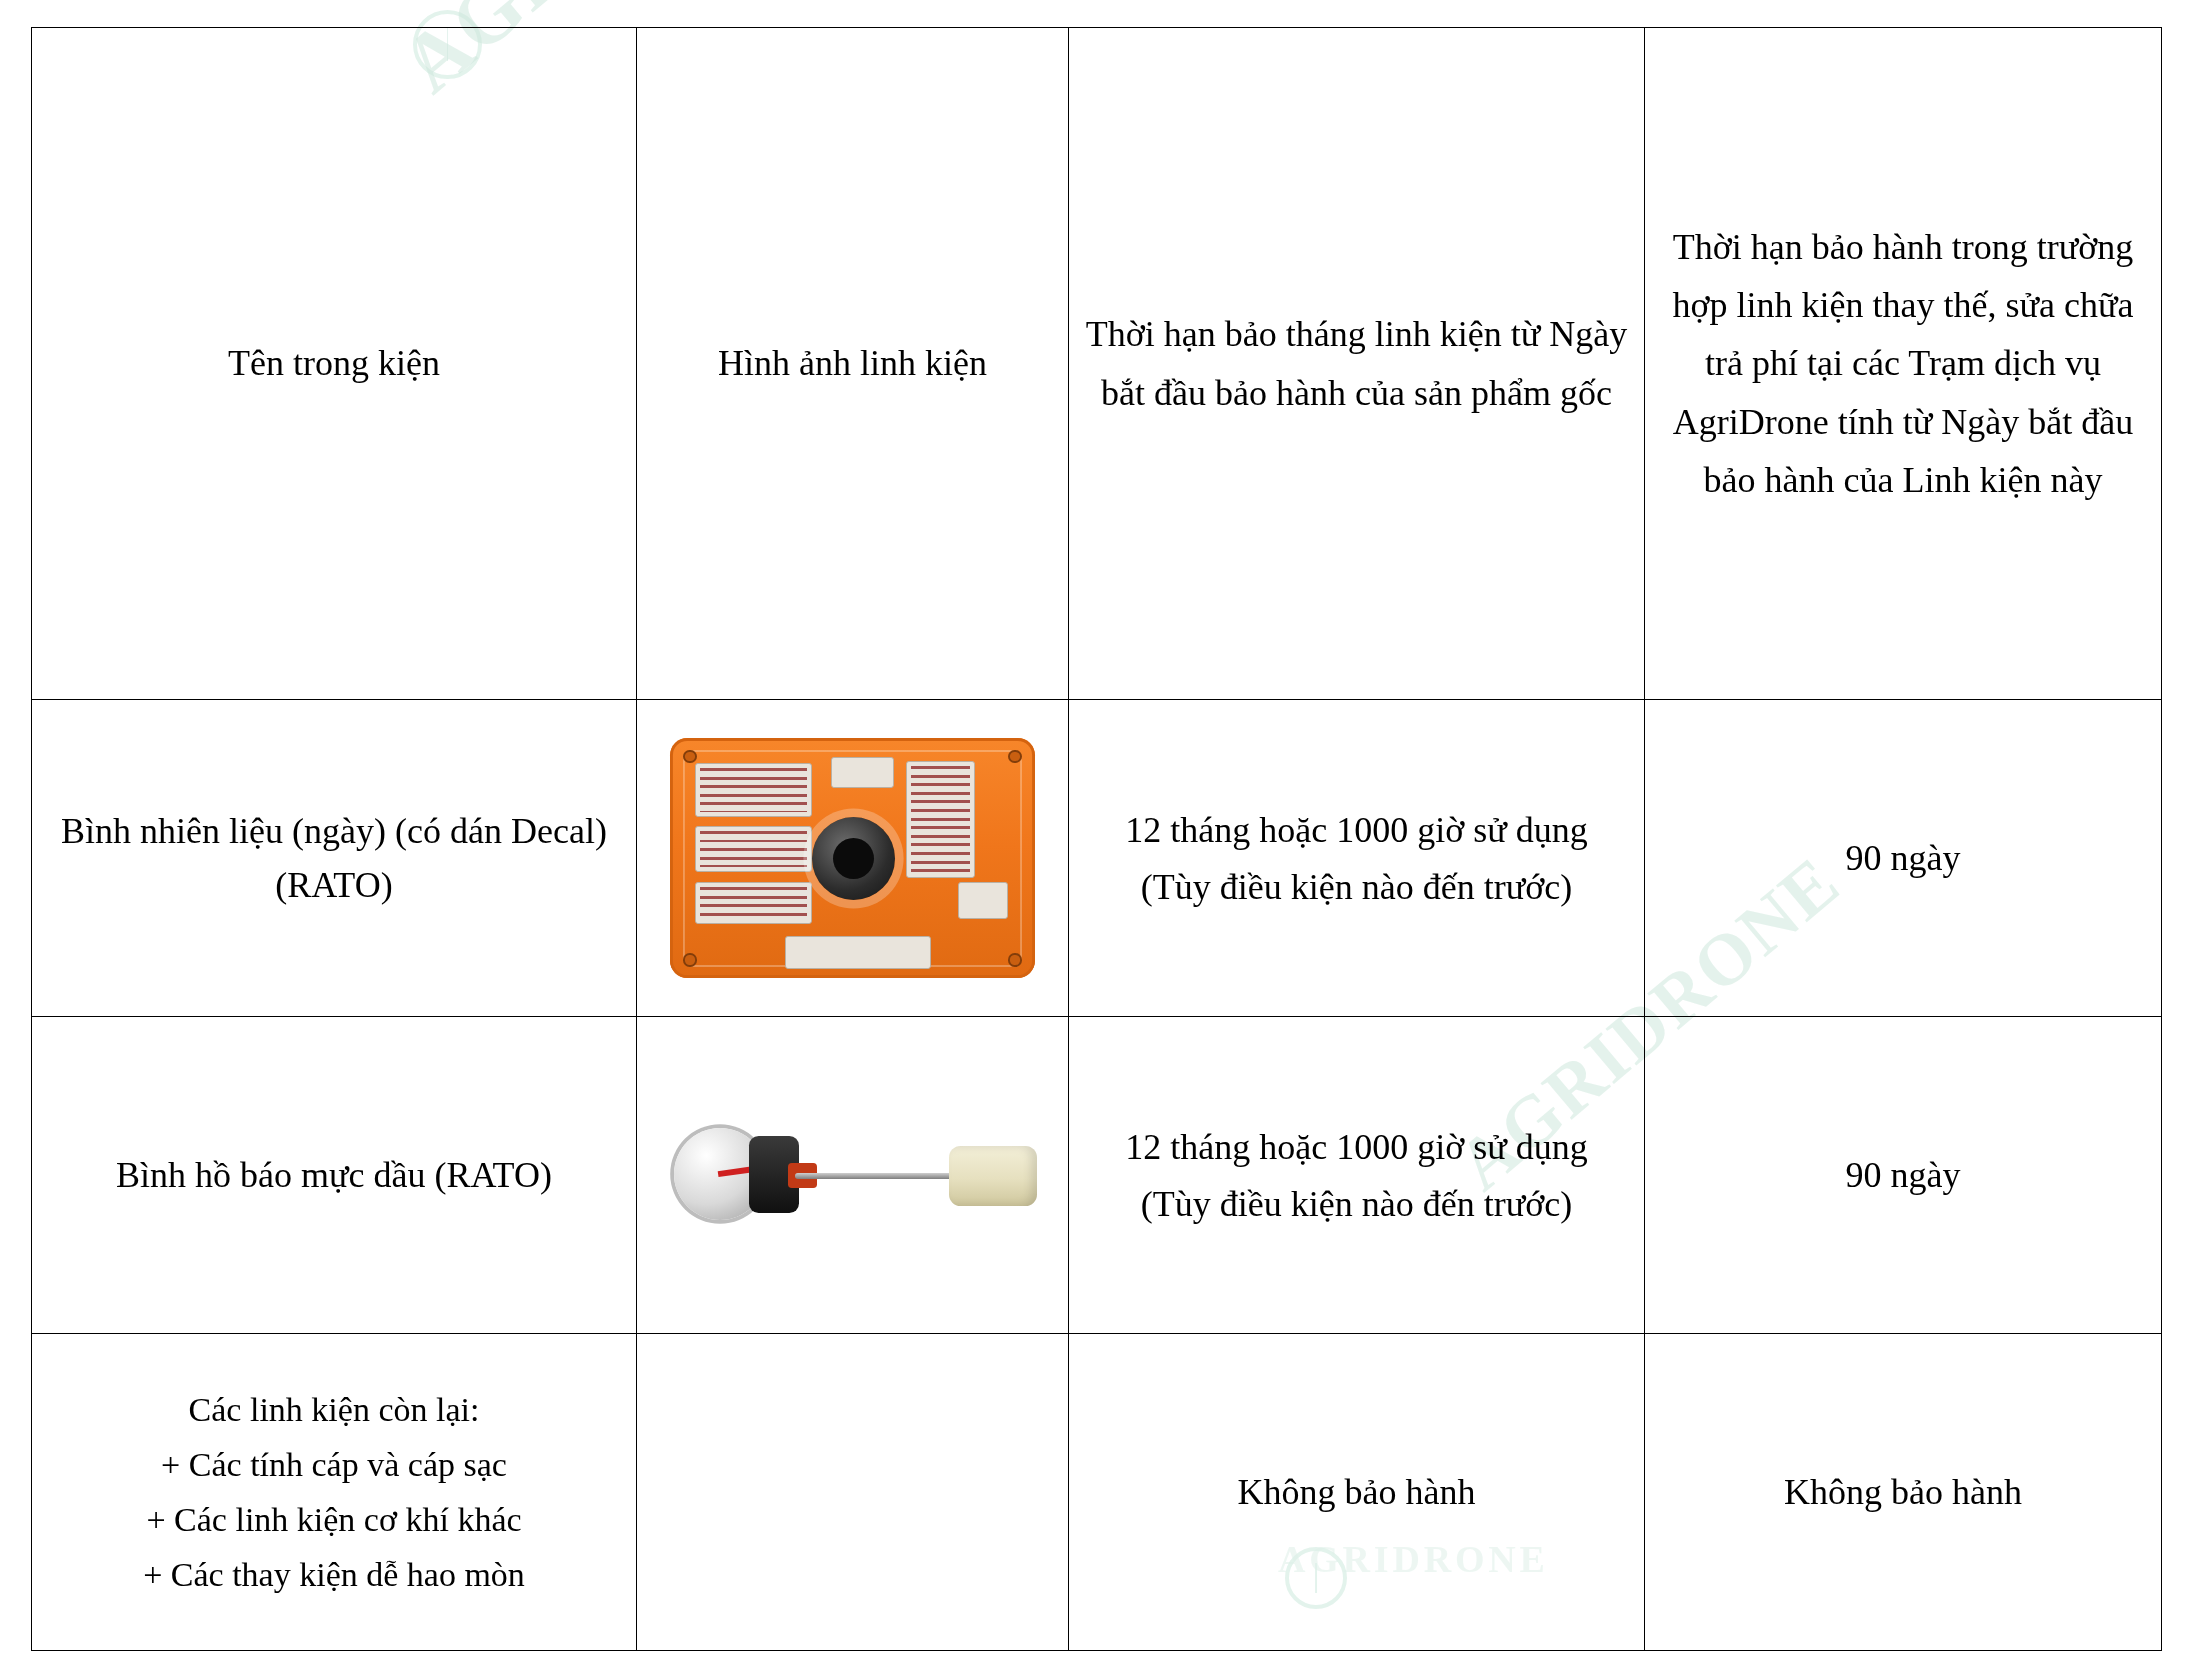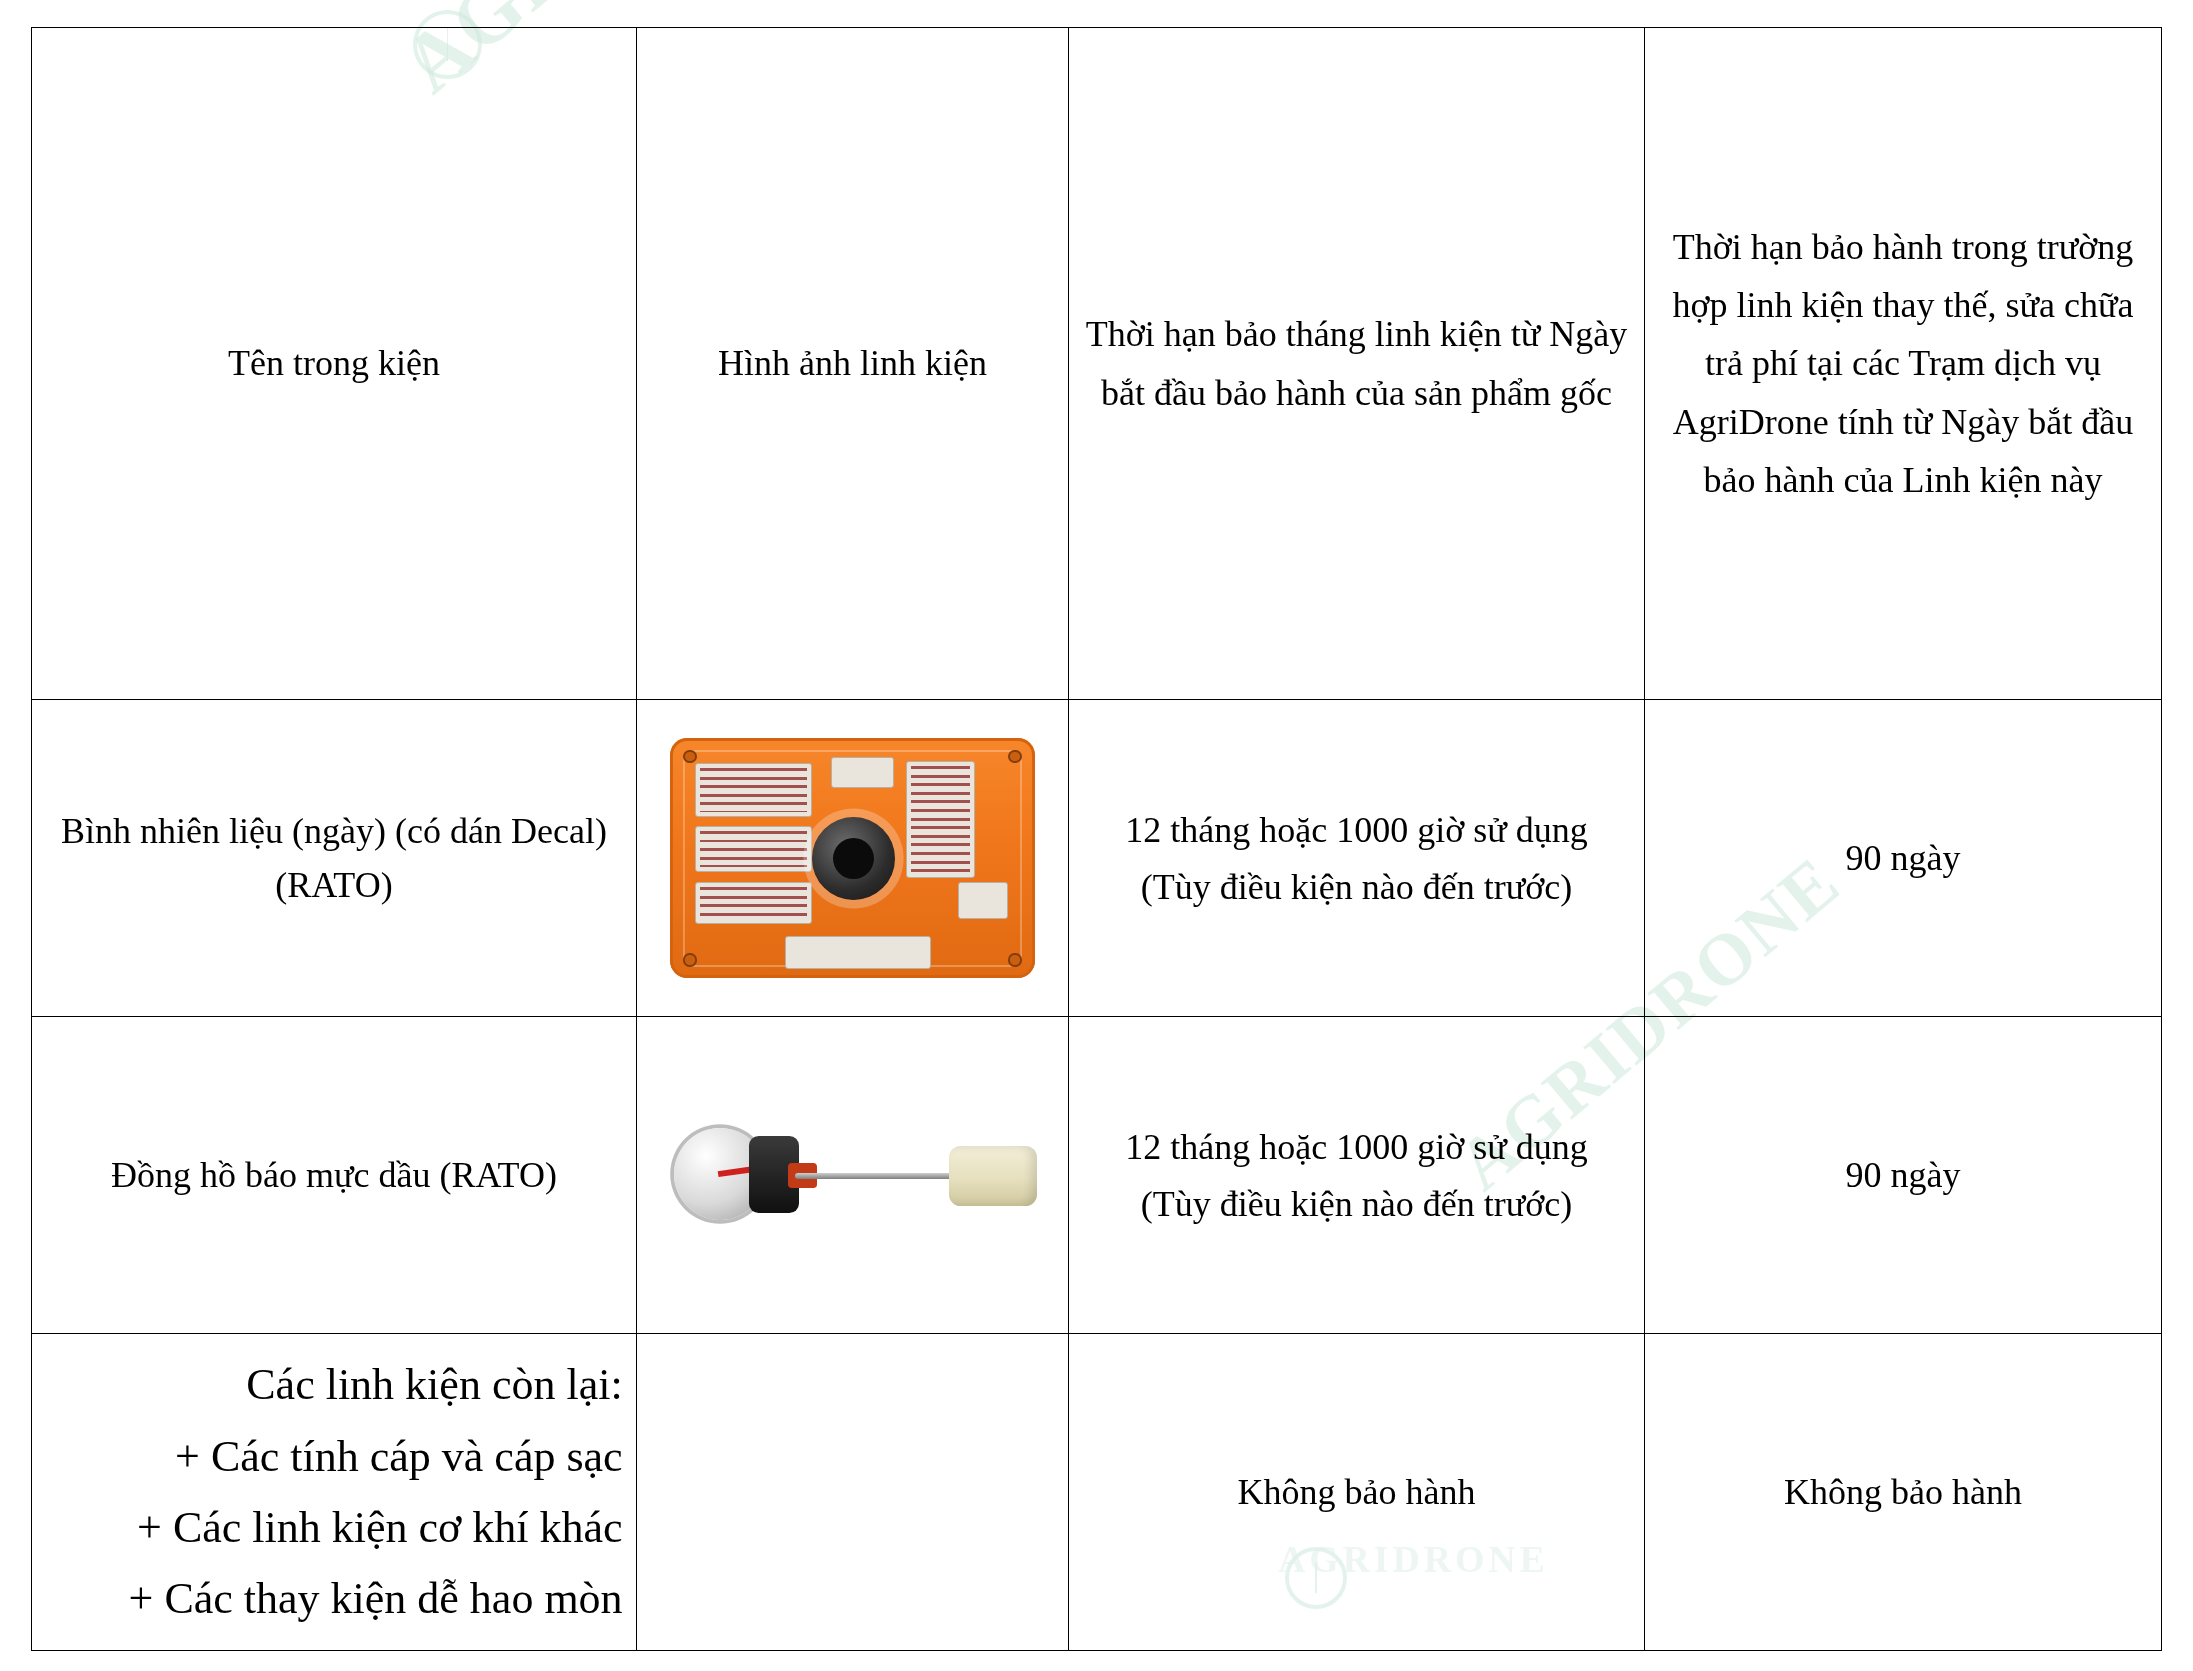--- a/index.html
+++ b/index.html
@@ -104,22 +104,22 @@
     line-height: 1.62;
   }
   .hdr-tall { height: 672px; }
 
   .cell-center {
     text-align: center;
     font-size: 36px;
     line-height: 1.5;
   }
   .cell-left {
-    text-align: right;
-    font-size: 44px;
+    text-align: center;
+    font-size: 34px;
     line-height: 1.62;
   }
   .small-note {
     font-size: 36px;
     line-height: 1.45;
     display: block;
     margin-top: 3.8px;
   }
   .row-tall { height: 317px; }
   .row-last { height: 317px; }
@@ -315,21 +315,21 @@
           </div>
         </td>
         <td class="cell-center">
           <span>12 tháng hoặc 1000 giờ sử dụng</span>
           <span class="small-note">(Tùy điều kiện nào đến trước)</span>
         </td>
         <td class="cell-center">90 ngày</td>
       </tr>
 
       <tr class="row-tall">
-        <td class="cell-center">Đồng hồ báo mực dầu (RATO)</td>
+        <td class="cell-center">Bình hồ báo mực dầu (RATO)</td>
         <td class="img-cell">
           <div class="gauge">
             <span class="gauge-dial"></span>
             <span class="gauge-collar"></span>
             <span class="gauge-clip"></span>
             <span class="gauge-rod"></span>
             <span class="gauge-float"></span>
           </div>
         </td>
         <td class="cell-center">

